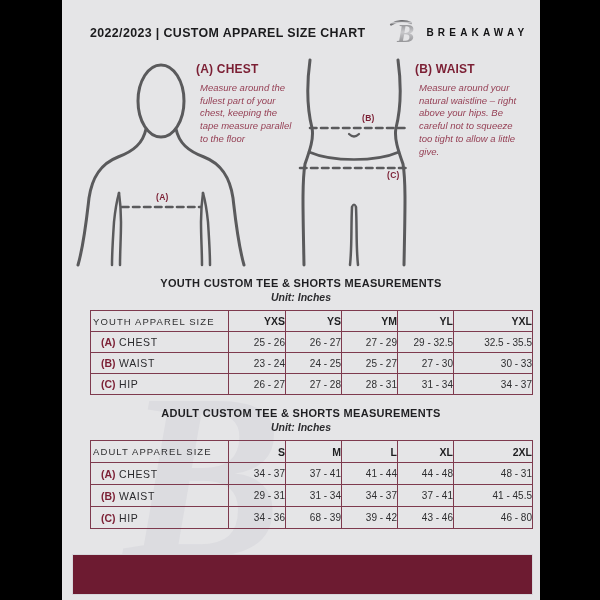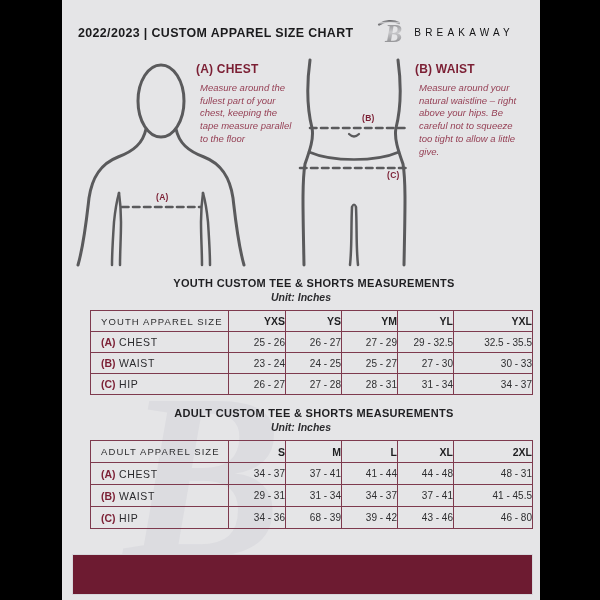--- a/index.html
+++ b/index.html
@@ -14,49 +14,49 @@
   html,body{margin:0;padding:0;}
   body{width:600px;height:600px;background:#000;font-family:"Liberation Sans",sans-serif;position:relative;overflow:hidden;}
   .canvas{position:absolute;left:0;top:0;width:600px;height:600px;background:#000;}
   .page{position:absolute;left:62px;top:0;width:478px;height:600px;background:var(--page-bg);overflow:hidden;}
 
   
   .watermark{position:absolute;left:62px;top:368px;width:320px;font-family:"Liberation Serif",serif;
     font-style:italic;font-weight:bold;font-size:238px;line-height:0.92;color:#dcdce0;z-index:0;}
 
   
-  .hdr-bar{position:absolute;left:28px;top:17px;width:424px;height:30px;display:flex;justify-content:flex-end;align-items:center;z-index:2;}
+  .hdr-bar{position:absolute;left:28px;top:17px;width:424px;height:30px;display:flex;justify-content:flex-start;align-items:center;z-index:2;}
   .doc-title{font-size:13.5px;font-weight:800;color:#1b1b1d;letter-spacing:0.4px;white-space:nowrap;
     transform:scaleX(0.92);transform-origin:left center;}
   .brand{display:flex;align-items:center;gap:7px;}
-  .brand-name{font-size:10px;font-weight:normal;color:#121214;letter-spacing:4.2px;white-space:nowrap;}
+  .brand-name{font-size:10px;font-weight:bold;color:#121214;letter-spacing:4.2px;white-space:nowrap;}
 
   
   .figures{position:absolute;left:0;top:52px;width:478px;height:216px;z-index:1;}
   .figures path,.figures ellipse{fill:none;stroke:var(--outline);stroke-linecap:round;}
   .fig-label{position:absolute;font-size:8.5px;font-weight:bold;color:var(--maroon);z-index:2;letter-spacing:0.3px;}
 
   
   .instr{position:absolute;z-index:2;}
   .instr-title{font-size:12px;font-weight:800;color:var(--maroon);margin:0 0 6px 0;letter-spacing:0.2px;}
   .instr-body{font-size:9.5px;font-style:italic;color:var(--maroon-soft);line-height:1.34;margin:4px;white-space:pre-line;}
 
   
   .section-title{position:absolute;left:0;width:478px;text-align:center;font-size:11px;font-weight:800;
-    color:#1f1f22;letter-spacing:0.3px;z-index:2;padding-left:13px;}
+    color:#1f1f22;letter-spacing:0.3px;z-index:2;}
   .unit{position:absolute;left:0;width:478px;text-align:center;font-size:10.5px;font-style:italic;
     font-weight:600;color:#2c2c2f;z-index:2;}
 
   
   .size-table{position:absolute;left:28px;width:442px;border-collapse:collapse;table-layout:fixed;z-index:2;background:transparent;}
   .size-table tr{height:21px;}
   .size-table.adult tr{height:22px;margin-top:33px;}
   .size-table th,.size-table td{border:1.5px solid var(--line);padding:0;vertical-align:middle;}
   .size-table th{font-size:10.5px;font-weight:bold;color:#1f1f21;text-align:right;}
-  .size-table th.lbl{font-size:9.5px;font-weight:normal;color:#2e2e30;text-align:left;padding-left:10px;letter-spacing:1.1px;}
+  .size-table th.lbl{font-size:9.5px;font-weight:normal;color:#2e2e30;text-align:left;padding-left:2px;letter-spacing:1.1px;}
   .size-table td{font-size:10px;color:#2e2e30;text-align:right;}
   .size-table td.rowlabel{text-align:left;padding-left:10px;font-size:10.5px;letter-spacing:0.6px;color:#2a2a2d;}
   .size-table td.rowlabel .pfx{font-weight:bold;color:var(--maroon);letter-spacing:0;}
 
   
   .footer-bar{position:absolute;left:10px;top:554px;width:459px;height:39px;background:var(--bar);
     border:1px solid #d7d7db;z-index:2;}
 </style>
 </head>
 <body>

